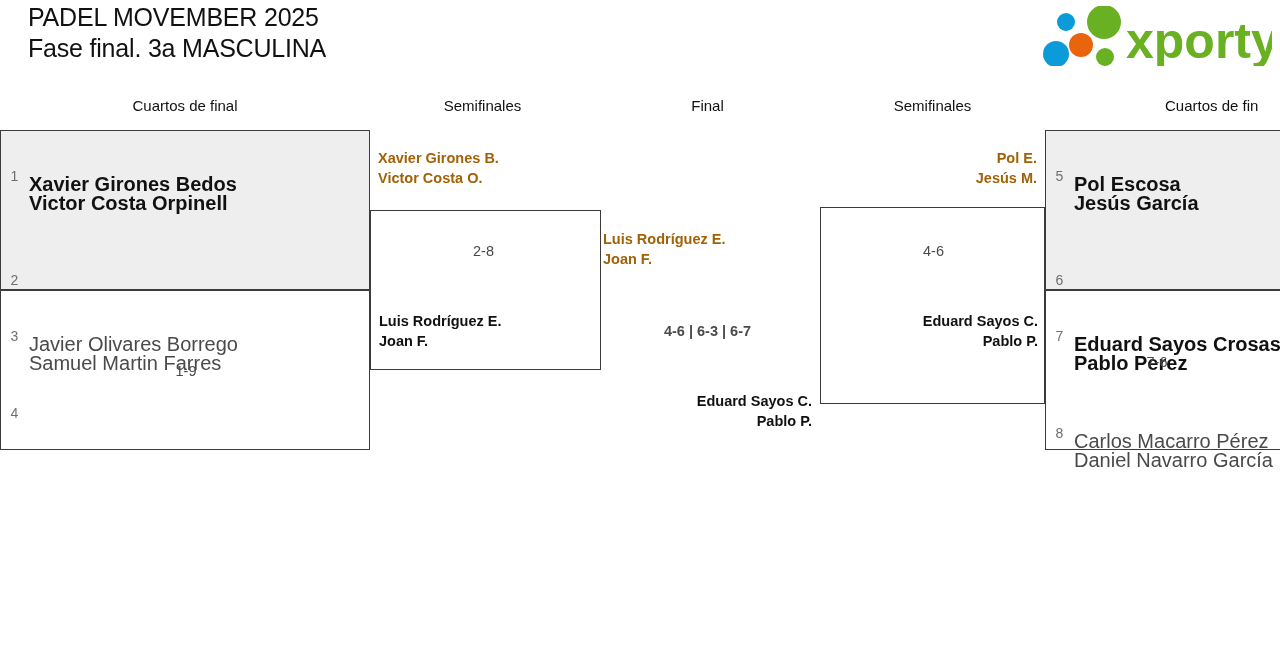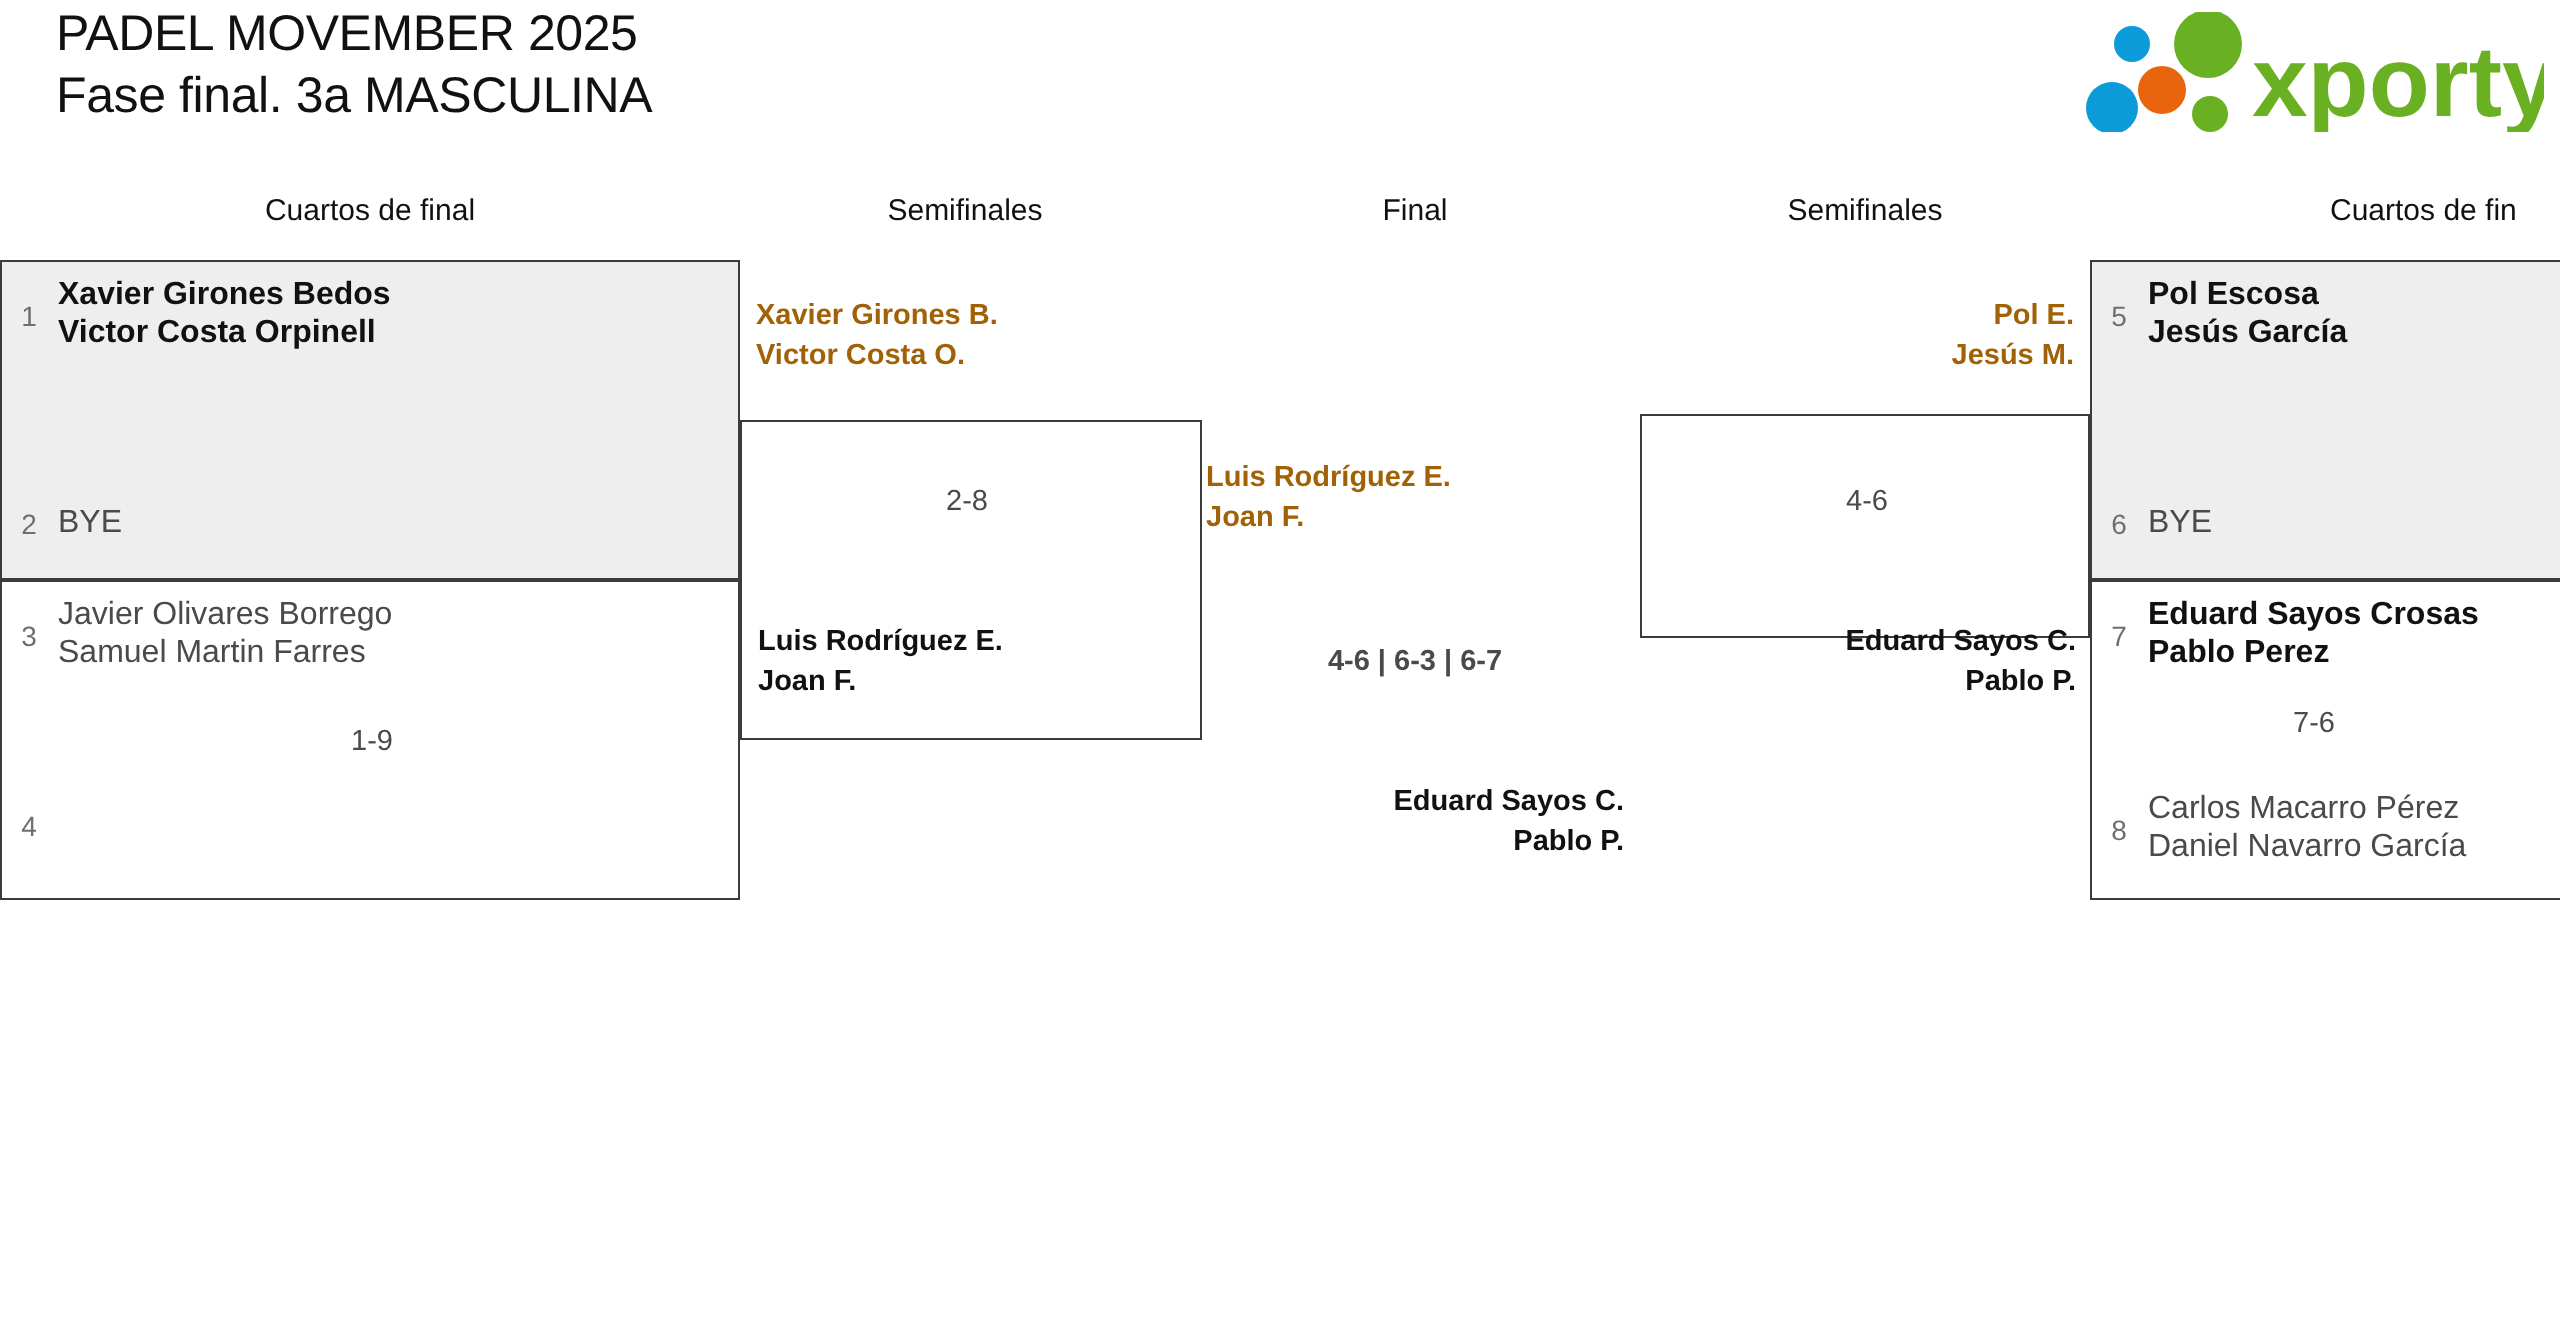--- a/index.html
+++ b/index.html
@@ -16,22 +16,22 @@
   .colhead { position:absolute; top:97px; font-size:15px; color:#111; text-align:center;
              white-space:nowrap; font-weight:400; }
 
   
   .box { position:absolute; border:1px solid #3b3b3b; background:#fff; }
   .box.shaded { background:#eeeeee; }
 
   
   .comp { position:absolute; display:flex; align-items:center; gap:9px; }
   .seed { font-size:14px; color:#6f6f6f; min-width:11px; text-align:center; flex:none; }
-  .names { font-size:16px; line-height:18.5px; white-space:pre-line; color:#4a4a4a;
-           font-weight:400; }
+  .names { font-size:20px; line-height:18.5px; white-space:pre-line; color:#4a4a4a;
+           font-weight:400;margin-top:36px; }
   .names.win { color:#111; font-weight:700; }
 
   
   .score { position:absolute; font-size:14.5px; color:#4a4a4a; white-space:nowrap; }
 
   
   .lbl { position:absolute; font-size:14.5px; line-height:19.5px; white-space:pre-line;
          color:#a16207; font-weight:700; }
   .lbl.win { color:#111; font-weight:700; }
   .lbl.right { text-align:right; }
@@ -98,21 +98,21 @@
 Joan F.</div>
 
 <div class="score" style="left:595px; top:323px; width:225px; text-align:center;font-weight:bold;">4-6 | 6-3 | 6-7</div>
 
 <div class="lbl win right" style="left:595px; top:392px; width:217px;">Eduard Sayos C.
 Pablo P.</div>
 
 <div class="lbl right" style="left:820px; top:149px; width:217px;">Pol E.
 Jesús M.</div>
 
-<div class="box" style="left:820px; top:207px; width:225px; height:112px;">
+<div class="box" style="left:820px; top:207px; width:225px; height:197px;">
   <div class="score" style="left:0px; top:35px; width:225px; text-align:center;">4-6</div>
   <div class="lbl win right" style="left:0px; top:104px; width:217px;">Eduard Sayos C.
 Pablo P.</div>
 </div>
 
 <div class="box shaded" style="left:1045px; top:130px; width:245px; height:160px;">
   <div class="comp" style="left:8px; top:8px;">
     <span class="seed">5</span>
     <span class="names win">Pol Escosa
 Jesús García</span>

